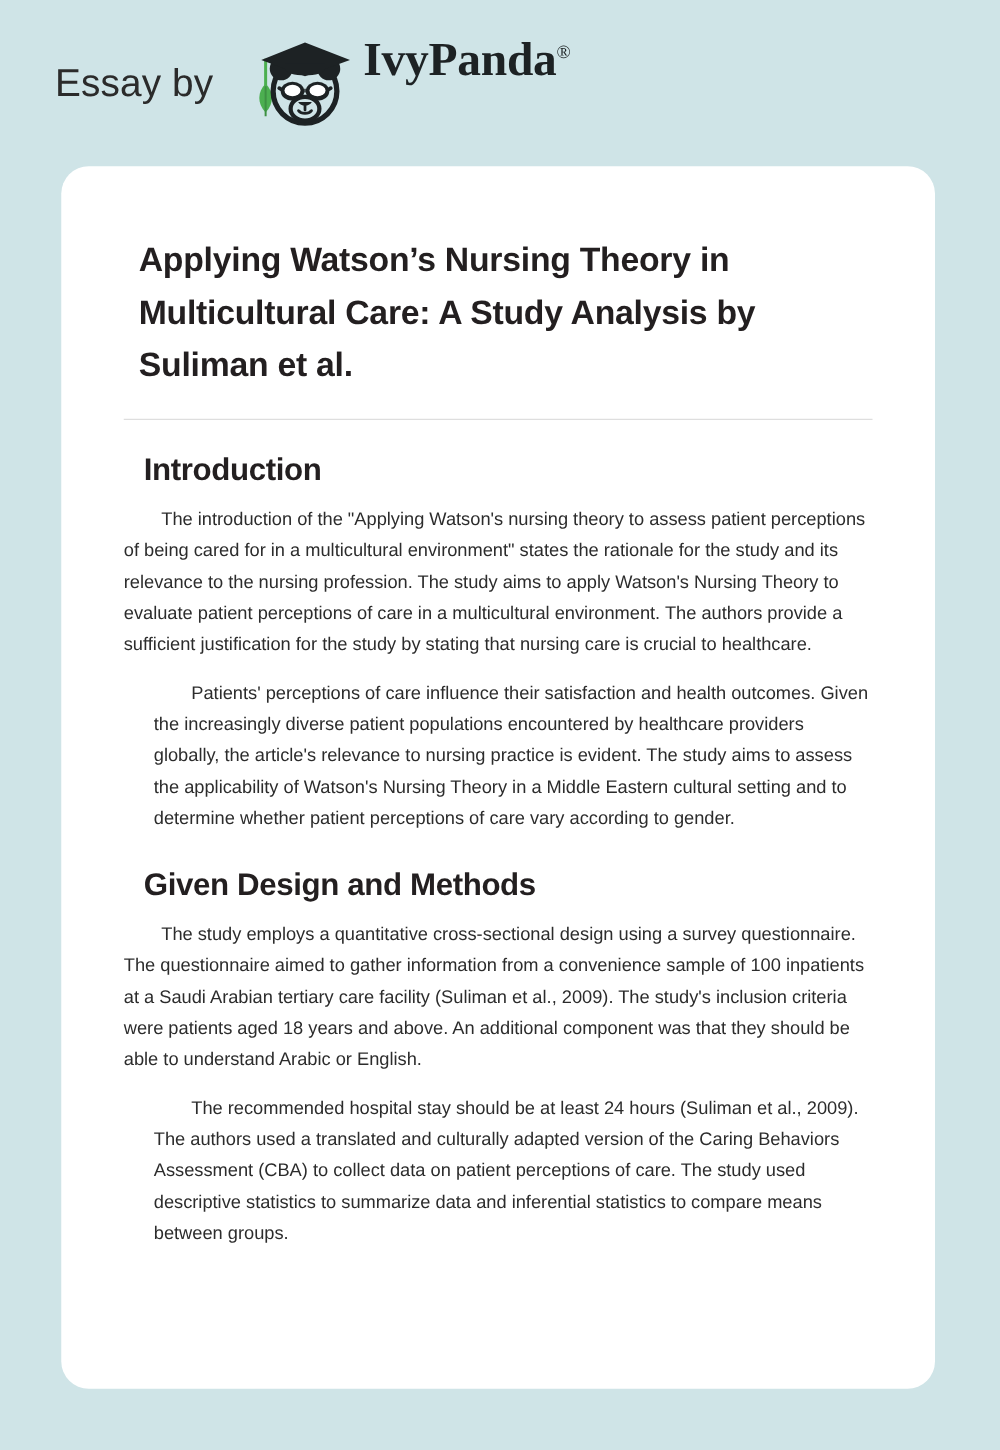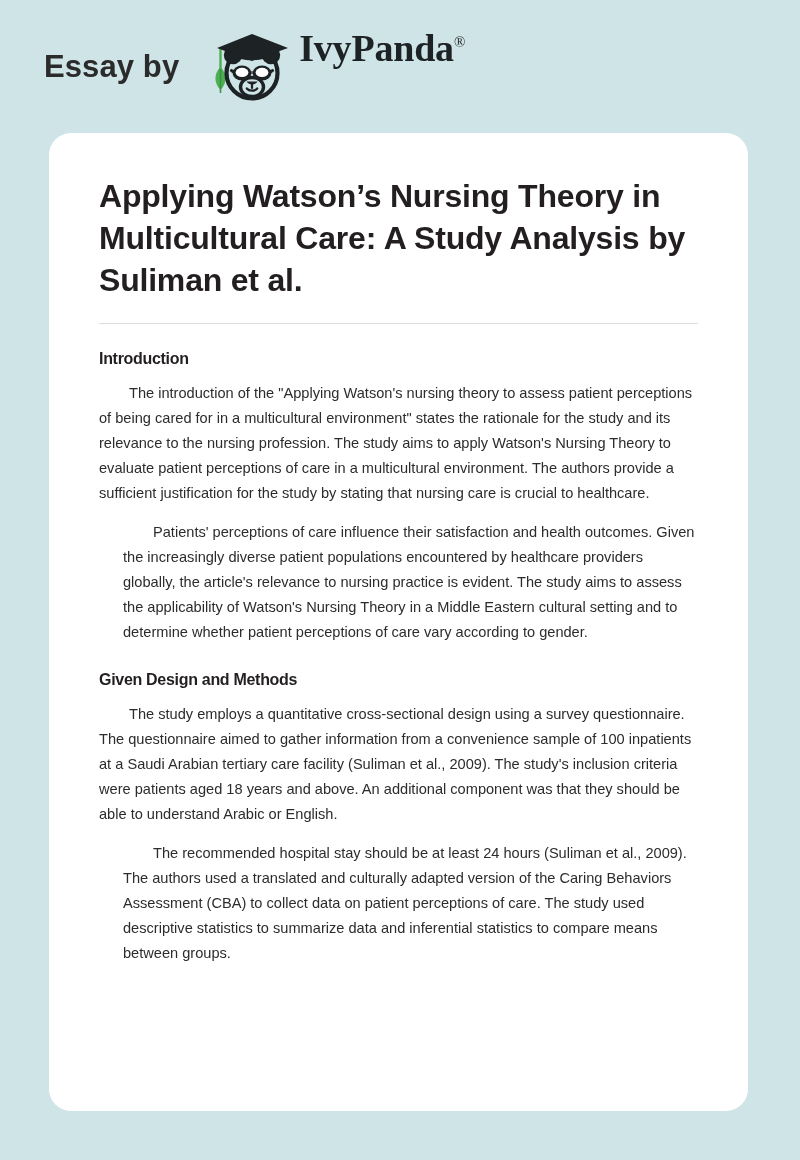--- a/index.html
+++ b/index.html
@@ -24,21 +24,21 @@
     top: 0;
     width: 800px;
     height: 133px;
     display: flex;
     align-items: center;
     padding-left: 44px;
   }
   .brand-essay-by {
     font-family: "Liberation Sans", sans-serif;
     font-size: 31px;
-    font-weight: 700;
+    font-weight: 400;
     color: #2b2b2b;
     letter-spacing: 0.1px;
     line-height: 1;
     margin-right: 16px;
   }
   .brand-logo-wrap {
     display: flex;
     align-items: flex-start;
     gap: 0px;
   }
@@ -72,25 +72,25 @@
     width: 699px;
     height: 978px;
     background: #ffffff;
     border-radius: 22px;
     padding: 42px 50px 0 50px;
     overflow: hidden;
   }
 
   .doc-title {
     font-family: "Liberation Sans", sans-serif;
-    font-size: 32px;
+    font-size: 27px;
     line-height: 42px;
     font-weight: 700;
     color: #231f20;
-    margin: 0;
+    margin: 12px;
     letter-spacing: -0.2px;
   }
 
   .exclusive-row {
     display: flex;
     align-items: center;
     margin-top: 21px;
   }
   .check-badge {
     width: 20px;
@@ -114,24 +114,24 @@
 
   .divider {
     height: 1px;
     background: #dedede;
     margin-top: 22px;
     width: 100%;
   }
 
   .section-heading {
     font-family: "Liberation Sans", sans-serif;
-    font-size: 16px;
+    font-size: 25px;
     font-weight: 700;
     color: #231f20;
-    margin: 26px 0 0 0;
+    margin: 26px 0 0 16px;
     letter-spacing: -0.3px;
   }
 
   .body-par {
     font-family: "Liberation Sans", sans-serif;
     font-size: 14.6px;
     line-height: 25px;
     color: #2c2c2c;
     margin: 13px 0 0 0;
     text-indent: 30px;

